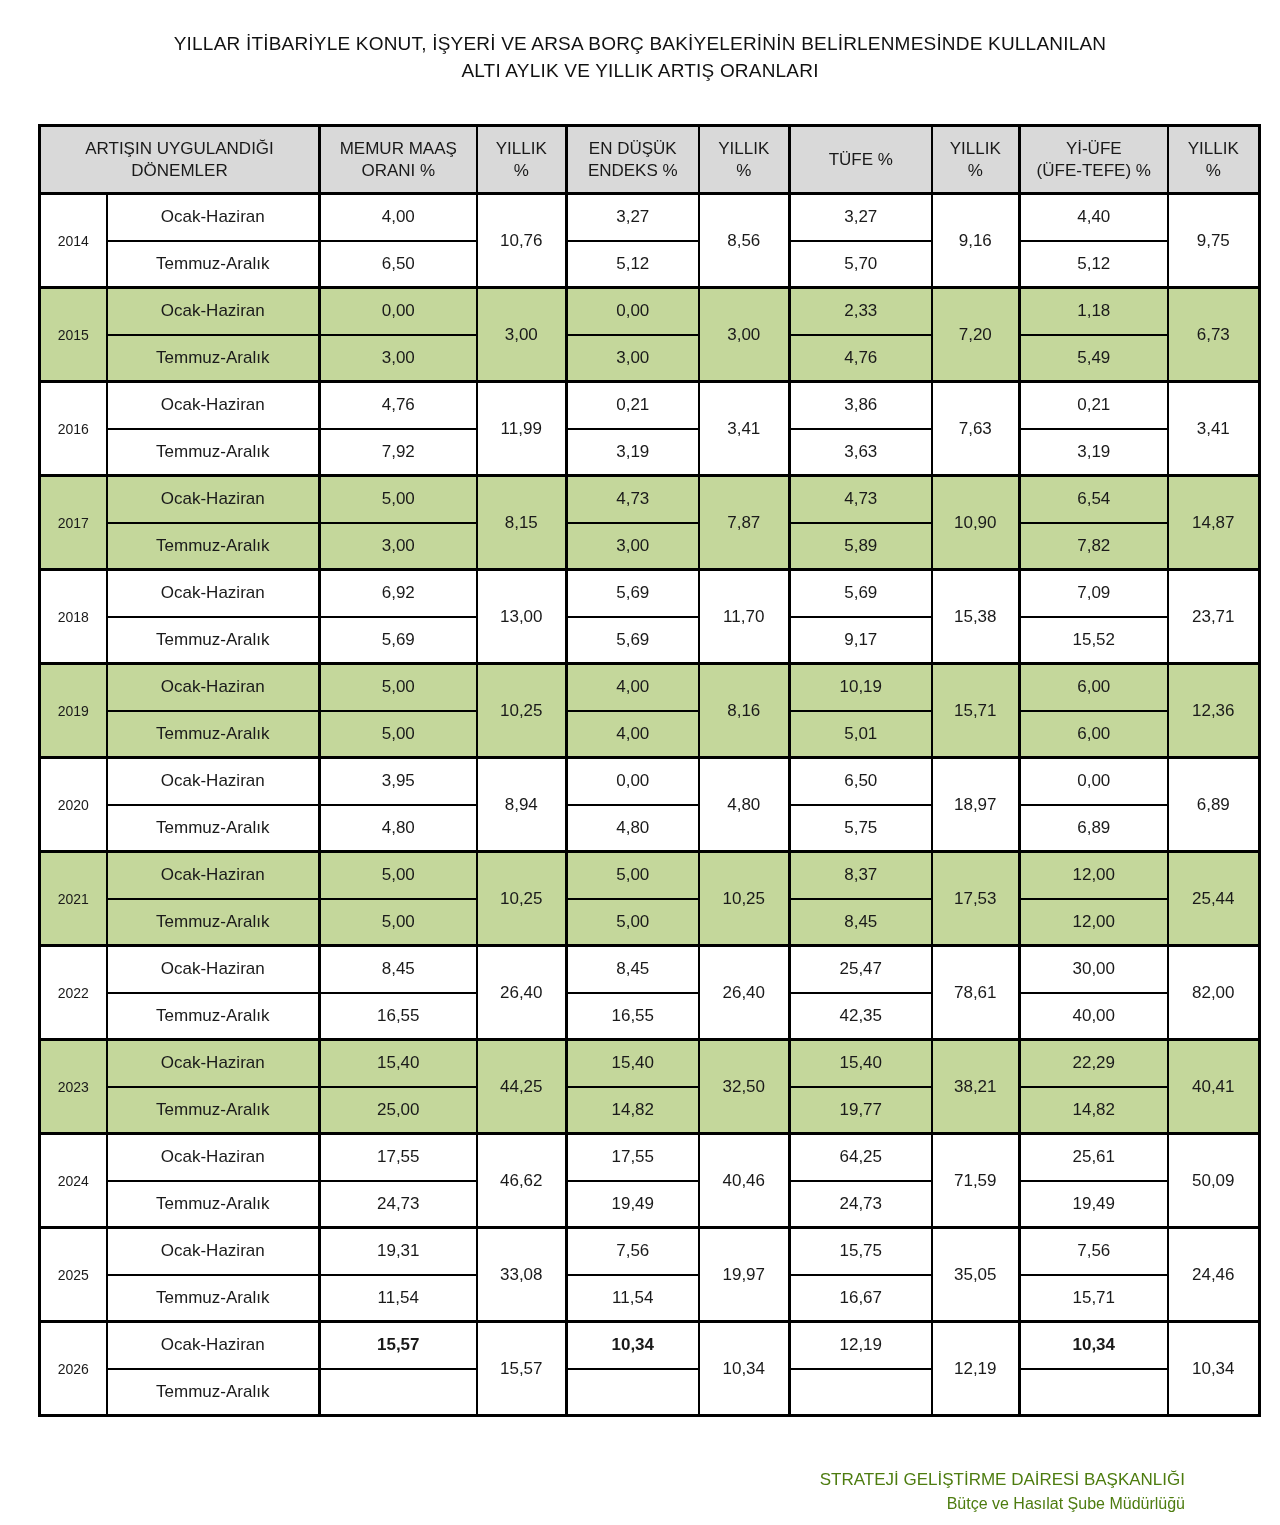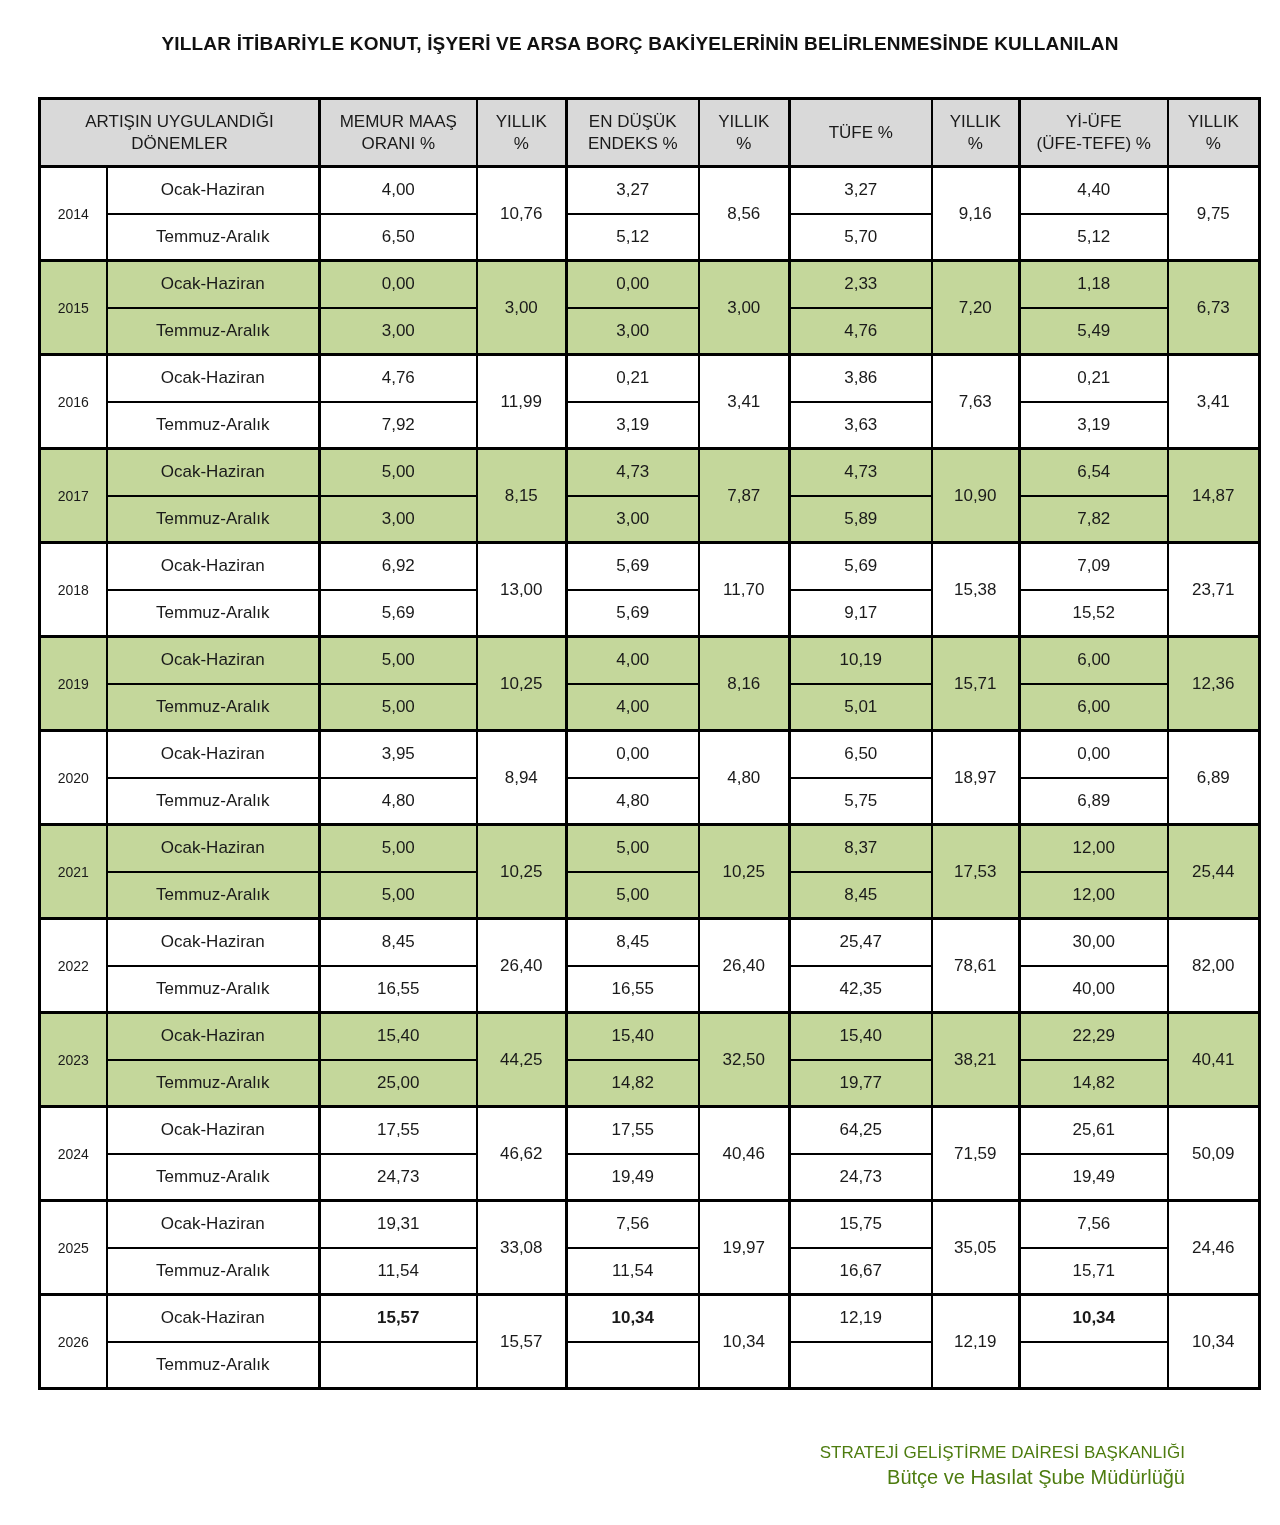--- a/index.html
+++ b/index.html
@@ -8,21 +8,21 @@
     width: 1280px; height: 1525px;
     background: #ffffff;
     font-family: "Liberation Sans", sans-serif;
     color: #1a1a1a;
   }
   .page { width: 1280px; height: 1525px; position: relative; }
 
   .title {
     margin-top: 30px;
     text-align: center;
-    font-weight: bold;
+    font-weight: normal;
     font-size: 19px;
     line-height: 27px;
     color: #111;
     letter-spacing: 0.2px;
   }
 
   table.rates {
     border-collapse: collapse;
     table-layout: fixed;
     width: 1220px;
@@ -56,29 +56,30 @@
   table.rates .thick-left { border-left: 3px solid #000 !important; }
   table.rates td.bold { font-weight: bold; }
 
   .footer {
     margin-top: 50px;
     margin-right: 95px;
     text-align: right;
     color: #4d7c0f;
   }
   .footer .f1 { font-size: 17px; line-height: 25px; }
-  .footer .f2 { font-size: 20px; line-height: 24px; }
+  .footer .f2 { font-size: 16px; line-height: 24px; }
 </style>
 </head>
 <body>
 
 <div class="page">
 
   <div class="title">
     <div>YILLAR İTİBARİYLE KONUT, İŞYERİ VE ARSA BORÇ BAKİYELERİNİN BELİRLENMESİNDE KULLANILAN</div>
+    <div>ALTI AYLIK VE YILLIK ARTIŞ ORANLARI</div>
   </div>
 
   <table class="rates">
     <colgroup>
       <col style="width:67px">
         <col style="width:213px">
       <col style="width:157px">
         <col style="width:90px">
       <col style="width:132px">
         <col style="width:91px">

